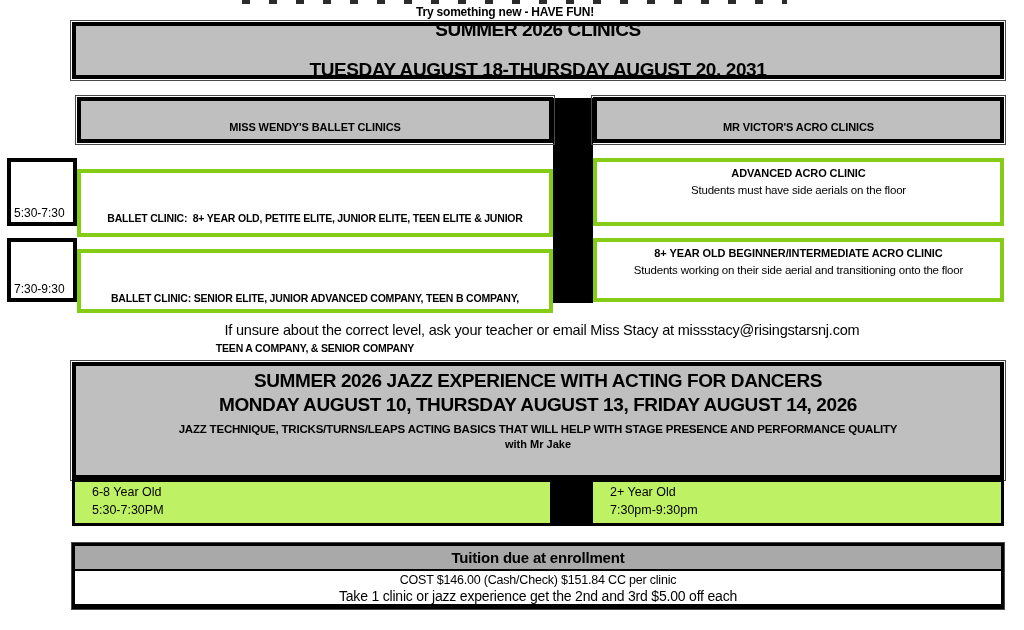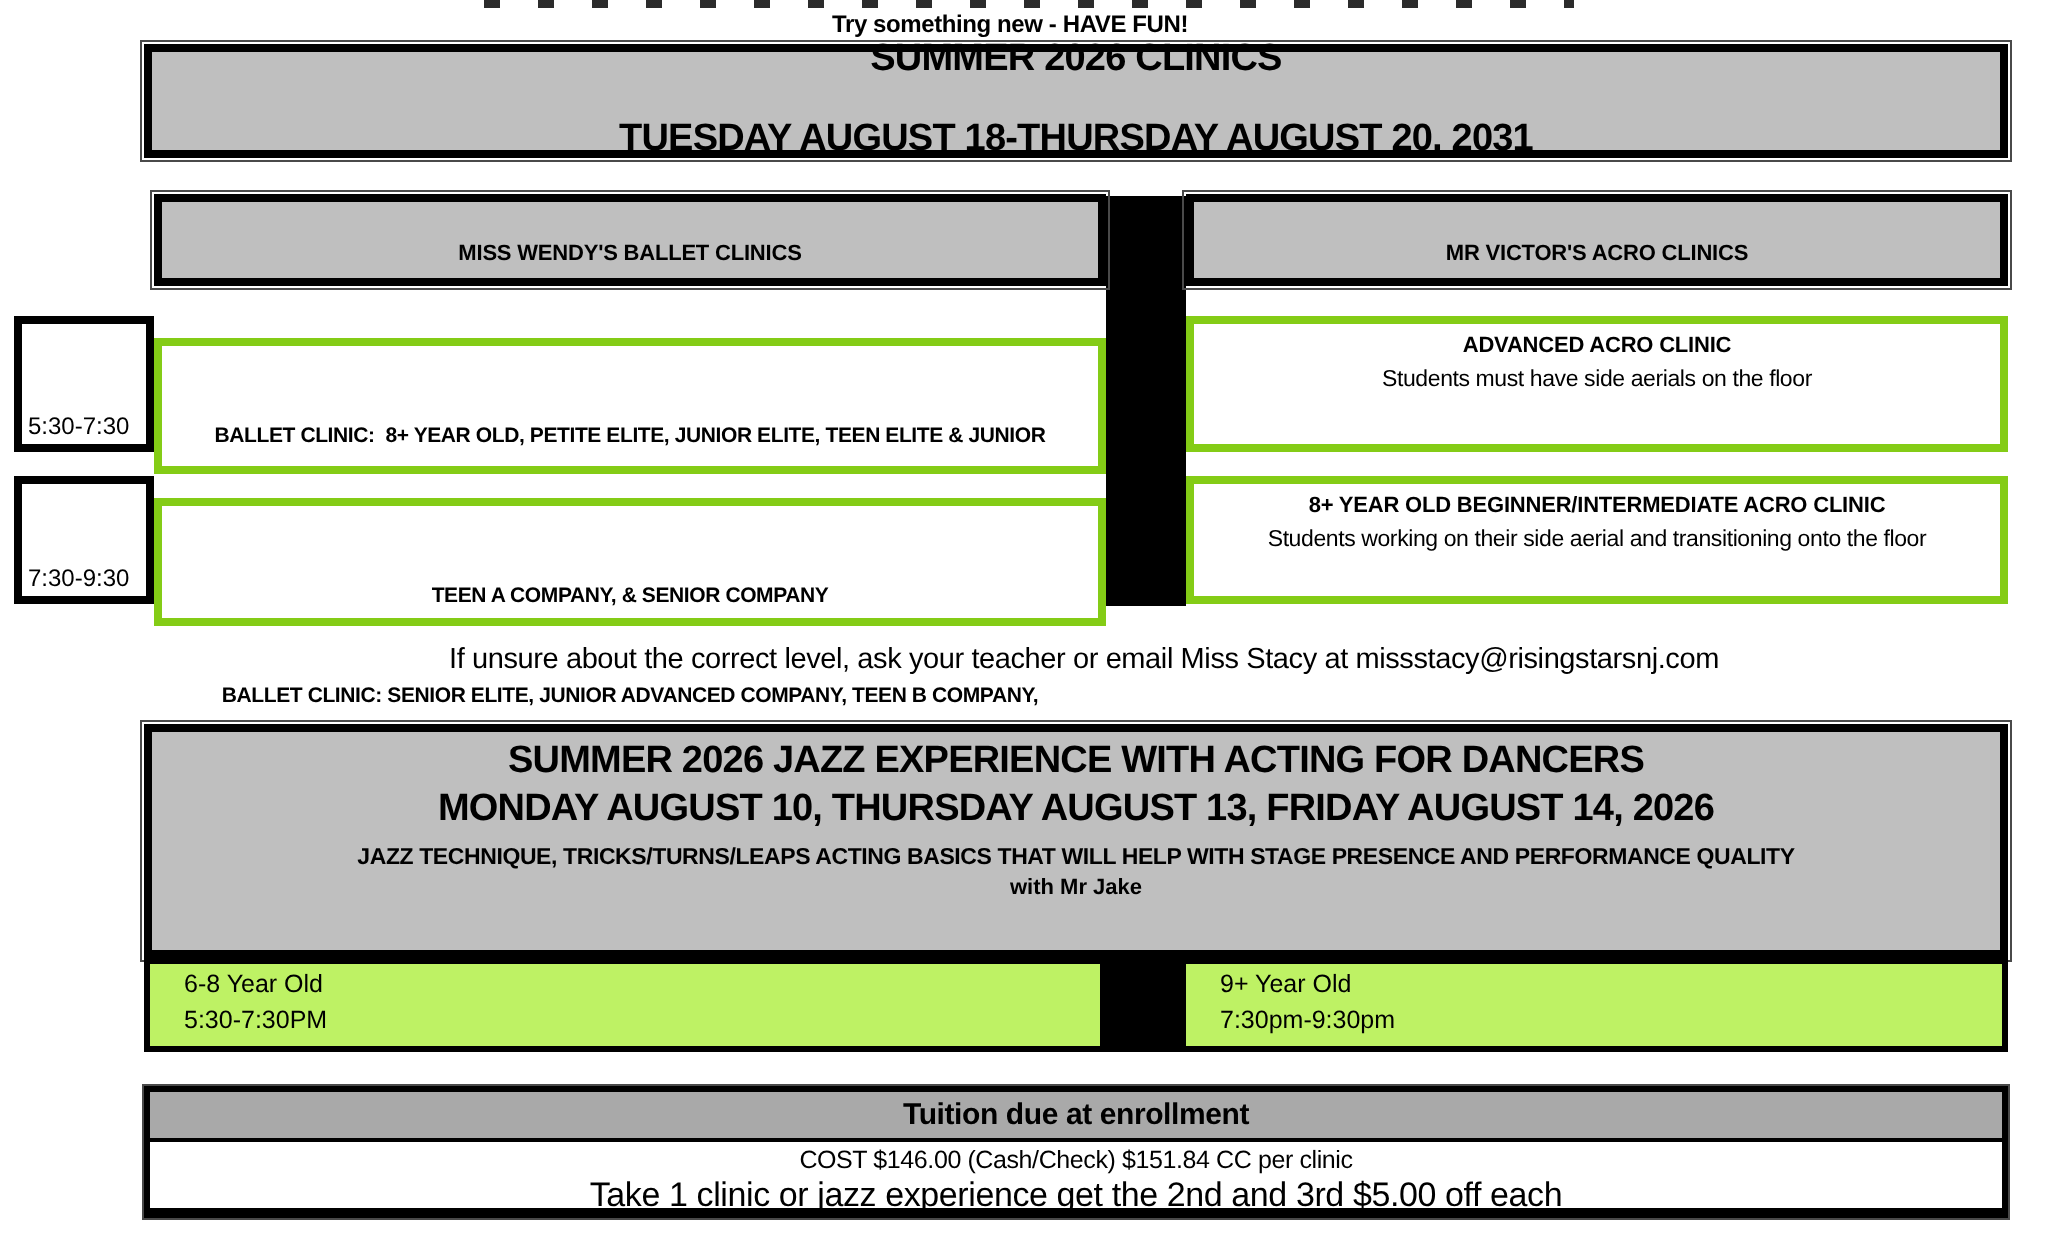--- a/index.html
+++ b/index.html
@@ -50,21 +50,21 @@
               font-size:12.5px; line-height:1.4; }
   #age-left { left:3px; width:475px; }
   #age-right { left:521px; right:3px; }
 
   #tuition-box { left:72px; top:543px; width:932px; height:66px; background:#fff;
                  border:3px solid #000; border-bottom-width:5px; outline:1px solid #4a4a4a; }
   #tuition-hdr { height:25px; background:#a9a9a9; border-bottom:2px solid #000;
                  display:flex; align-items:center; justify-content:center;
                  font-size:15px; font-weight:bold; letter-spacing:-0.2px; }
   #tuition-cost { margin-top:2px; text-align:center; font-size:12.5px; letter-spacing:-0.2px; }
-  #tuition-deal { margin-top:1px; text-align:center; font-size:17px; letter-spacing:-0.2px; }
+  #tuition-deal { margin-top:1px; text-align:center; font-size:14px; letter-spacing:-0.2px; }
 </style>
 </head>
 <body>
 
 <div id="page">
 
   <div id="remnant" class="abs"></div>
 
   <div id="tagline" class="abs">Try something new - HAVE FUN!</div>
 
@@ -84,22 +84,22 @@
       <div>BALLET CLINIC:  8+ YEAR OLD, PETITE ELITE, JUNIOR ELITE, TEEN ELITE &amp; JUNIOR</div>
       <div>COMPANY</div>
     </div>
     <div class="abs content-cell acro-cell row-1">
       <div class="acro-title">ADVANCED ACRO CLINIC</div>
       <div class="acro-desc">Students must have side aerials on the floor</div>
     </div>
 
     <div class="abs time-cell row-2">7:30-9:30</div>
     <div class="abs content-cell ballet-cell row-2">
+      <div>BALLET CLINIC: SENIOR ELITE, JUNIOR ADVANCED COMPANY, TEEN B COMPANY,</div>
       <div>TEEN A COMPANY, &amp; SENIOR COMPANY</div>
-      <div>BALLET CLINIC: SENIOR ELITE, JUNIOR ADVANCED COMPANY, TEEN B COMPANY,</div>
     </div>
     <div class="abs content-cell acro-cell row-2">
       <div class="acro-title">8+ YEAR OLD BEGINNER/INTERMEDIATE ACRO CLINIC</div>
       <div class="acro-desc">Students working on their side aerial and transitioning onto the floor</div>
     </div>
   </div>
 
   <div id="note" class="abs">If unsure about the correct level, ask your teacher or email Miss Stacy at missstacy@risingstarsnj.com</div>
 
   <div id="jazz-box" class="abs graybox">
@@ -108,21 +108,21 @@
     <div id="jazz-sub">JAZZ TECHNIQUE, TRICKS/TURNS/LEAPS ACTING BASICS THAT WILL HELP WITH STAGE PRESENCE AND PERFORMANCE QUALITY</div>
     <div id="jazz-with">with Mr Jake</div>
   </div>
 
   <div id="age-row" class="abs">
     <div id="age-left" class="age-cell">
       <div>6-8 Year Old</div>
       <div>5:30-7:30PM</div>
     </div>
     <div id="age-right" class="age-cell">
-      <div>9+ Year Old</div>
+      <div>2+ Year Old</div>
       <div>7:30pm-9:30pm</div>
     </div>
   </div>
 
   <div id="tuition-box" class="abs">
     <div id="tuition-hdr">Tuition due at enrollment</div>
     <div id="tuition-cost">COST $146.00 (Cash/Check) $151.84 CC per clinic</div>
     <div id="tuition-deal">Take 1 clinic or jazz experience get the 2nd and 3rd $5.00 off each</div>
   </div>
 

